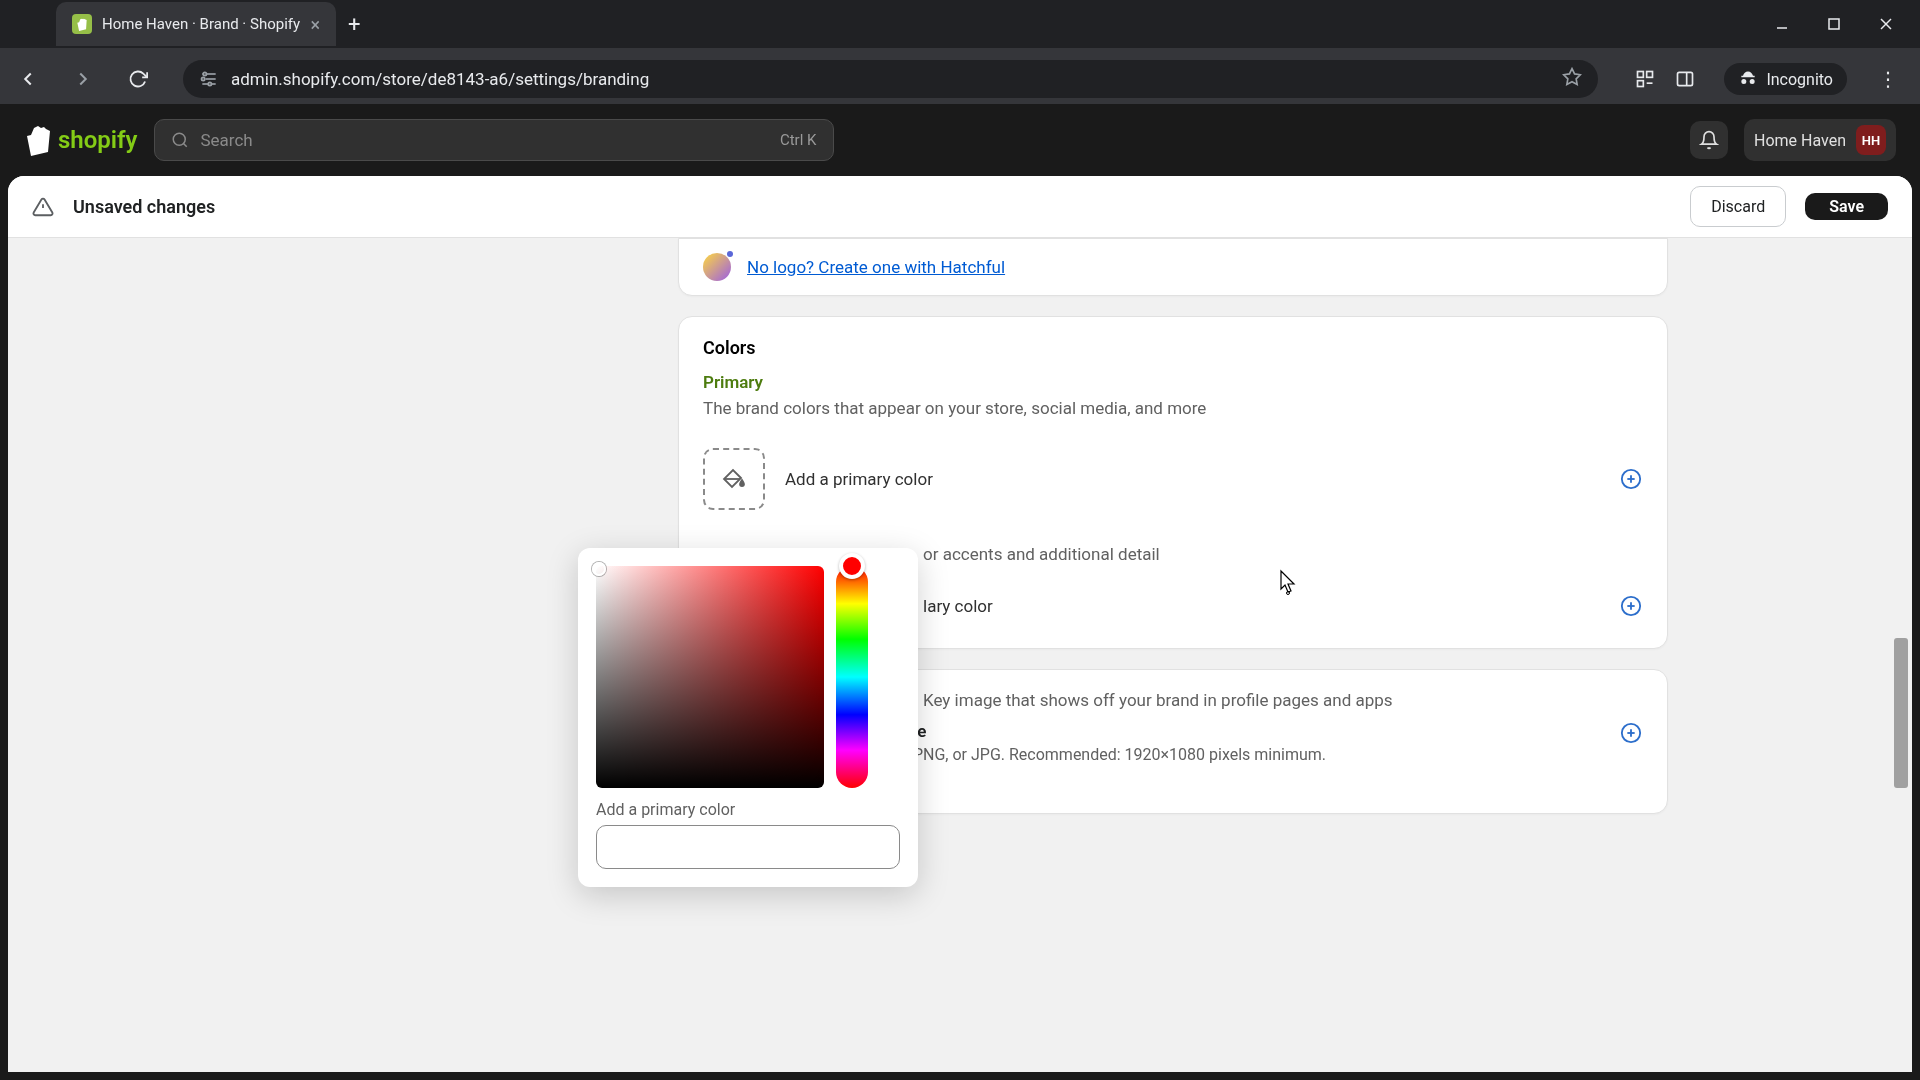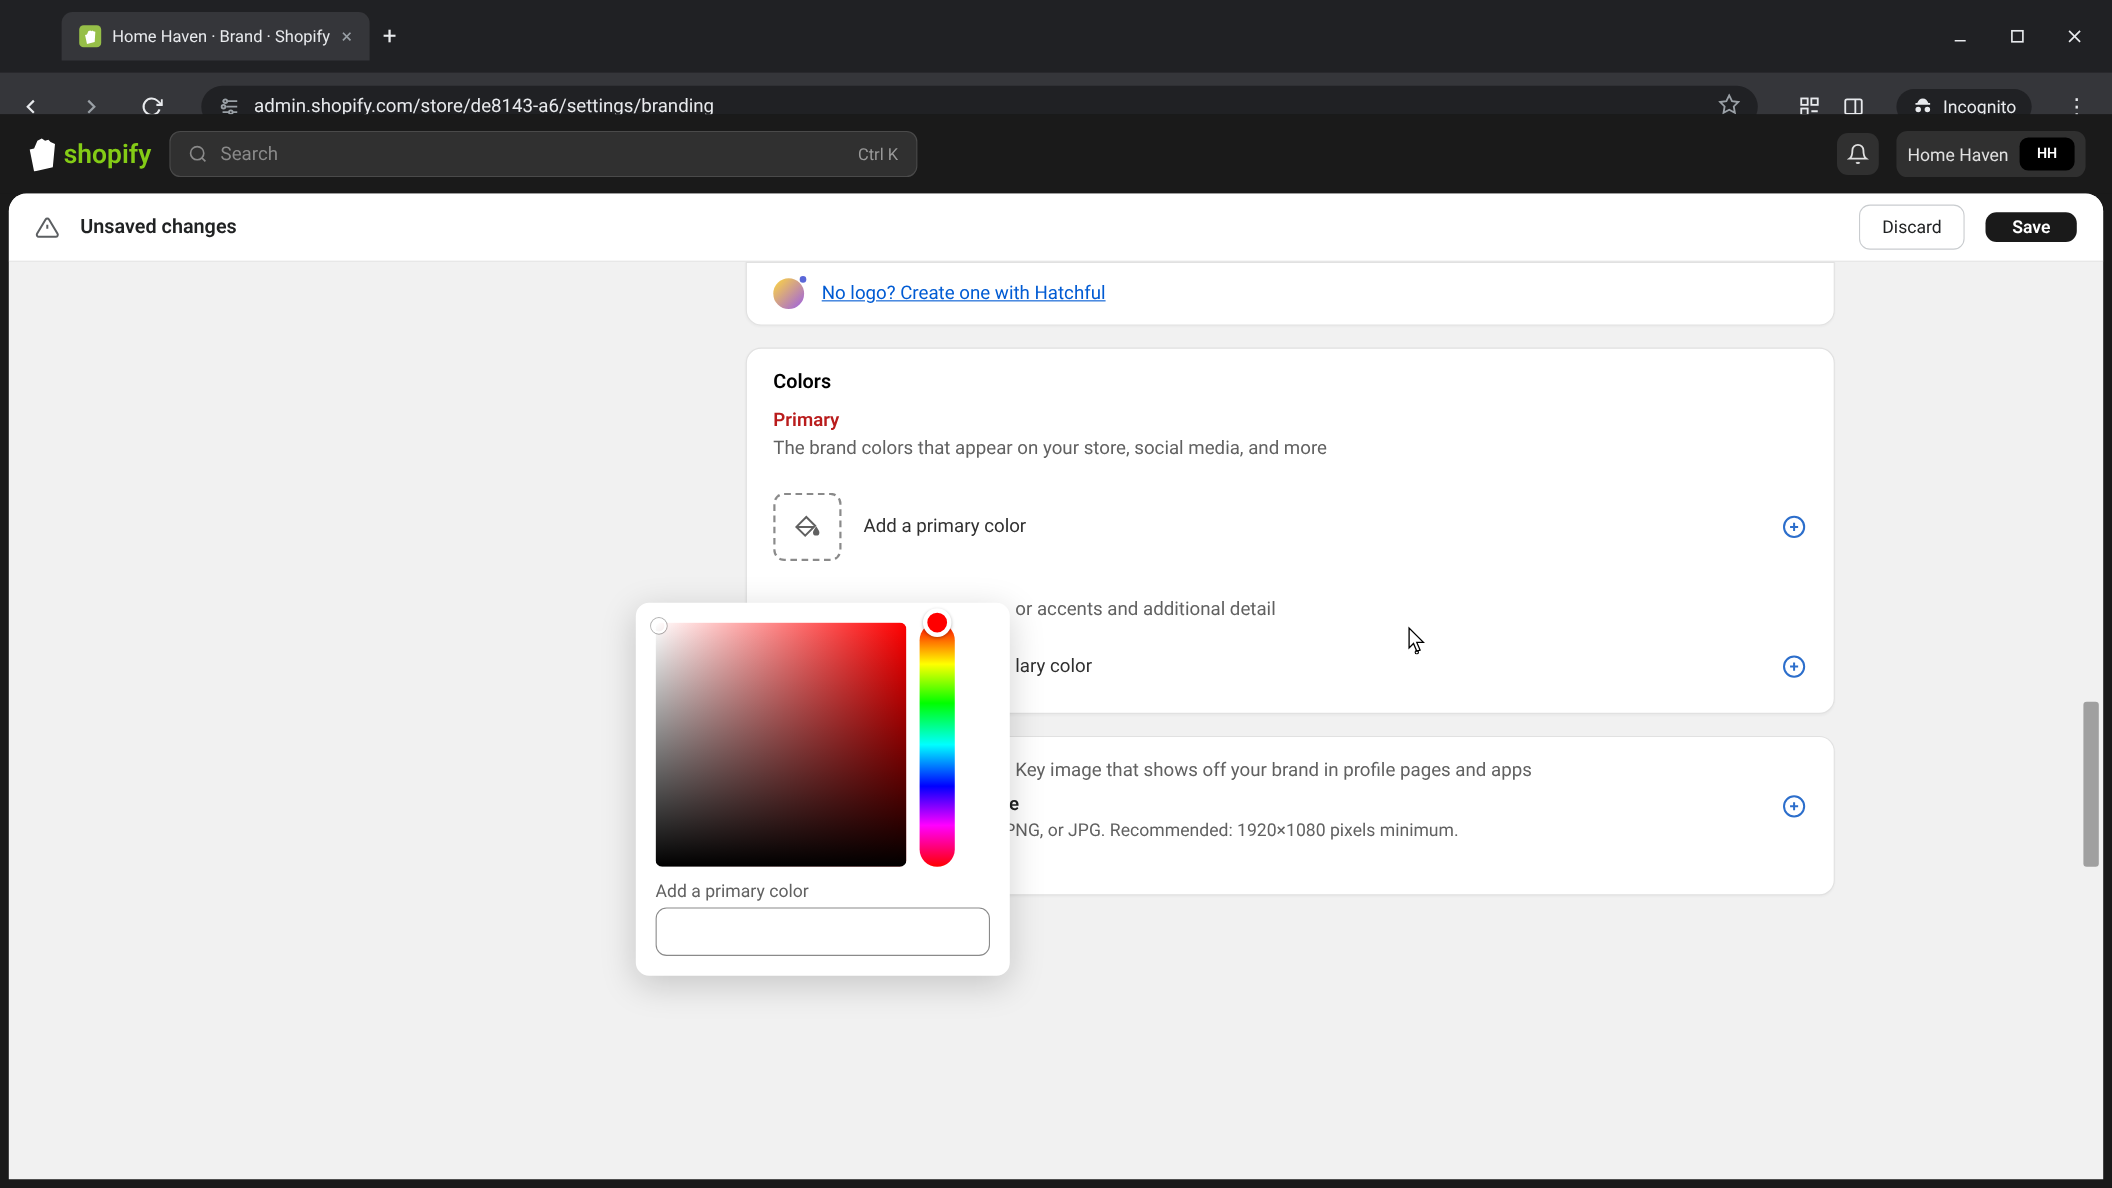--- a/index.html
+++ b/index.html
@@ -1,20 +1,20 @@
 <!DOCTYPE html>
 <html><head>
   <meta charset="utf-8">
   <style>
     * { margin: 0; padding: 0; box-sizing: border-box; font-family: -apple-system, BlinkMacSystemFont, "Segoe UI", Roboto, Helvetica, Arial, sans-serif; }
     body { width: 1920px; height: 1080px; background: #202124; overflow: hidden; position: relative; }
 
     
     .browser-chrome { background: #202124; height: 104px; }
-    .tab-bar { height: 66px; display: flex; align-items: center; padding: 0 8px; }
+    .tab-bar { height: 48px; display: flex; align-items: center; padding: 0 8px; }
     .tab-spacer-left { width: 48px; }
     .tab { display: flex; align-items: center; background: #35363a; border-radius: 10px 10px 0 0; padding: 0 16px; height: 44px; min-width: 280px; gap: 10px; }
     .tab-favicon { width: 20px; height: 20px; background: #96bf48; border-radius: 4px; display: flex; align-items: center; justify-content: center; }
     .tab-favicon svg { width: 14px; height: 14px; }
     .tab-title { color: #e8eaed; font-size: 15px; flex: 1; }
     .tab-close { color: #9aa0a6; font-size: 18px; cursor: pointer; }
     .new-tab-btn { color: #e8eaed; font-size: 22px; margin-left: 12px; cursor: pointer; }
     .window-controls { margin-left: auto; display: flex; gap: 32px; padding-right: 16px; color: #e8eaed; }
     .win-ctrl { width: 20px; height: 20px; display: flex; align-items: center; justify-content: center; cursor: pointer; }
 
@@ -35,41 +35,41 @@
     .sh-header { height: 72px; background: #1a1a1a; display: flex; align-items: center; padding: 0 24px; gap: 16px; }
     .sh-logo { color: #84cc16; display: flex; align-items: center; gap: 6px; font-size: 24px; font-weight: 600; }
     .sh-logo svg { width: 28px; height: 32px; }
     .sh-search { margin-left: auto; width: 680px; height: 42px; background: #303030; border: 1px solid #4a4a4a; border-radius: 10px; display: flex; align-items: center; padding: 0 16px; gap: 12px; color: #8a8a8a; }
     .sh-search-label { flex: 1; font-size: 17px; }
     .sh-search-kbd { font-size: 15px; color: #999; }
     .sh-header-spacer { flex: 1; }
     .sh-bell { width: 38px; height: 38px; background: #303030; border-radius: 10px; display: flex; align-items: center; justify-content: center; color: #e0e0e0; cursor: pointer; }
     .sh-account { display: flex; align-items: center; gap: 10px; background: #303030; border-radius: 10px; padding: 6px 10px; cursor: pointer; }
     .sh-account-name { color: #e0e0e0; font-size: 16px; }
-    .sh-avatar { width: 50px; height: 30px; background: #000000; border-radius: 8px; color: #fff; font-size: 13px; font-weight: 600; display: flex; align-items: center; justify-content: center; }
+    .sh-avatar { width: 30px; height: 30px; background: #7f1d1d; border-radius: 8px; color: #fff; font-size: 13px; font-weight: 600; display: flex; align-items: center; justify-content: center; }
 
     
     .sh-body { position: absolute; top: 72px; left: 8px; right: 8px; bottom: 8px; background: #f1f1f1; border-radius: 16px 16px 0 0; overflow: hidden; }
     .unsaved-bar { height: 62px; background: #fff; border-bottom: 1px solid #e1e1e1; display: flex; align-items: center; padding: 0 24px; gap: 19px; }
     .warning-icon { width: 22px; height: 22px; display: flex; align-items: center; justify-content: center; }
     .unsaved-text { font-size: 18px; font-weight: 600; color: #202223; flex: 1; }
     .discard-btn { background: #fff; border: 1px solid #c9cccf; border-radius: 10px; padding: 10px 20px; font-size: 16px; color: #202223; cursor: pointer; }
     .save-btn { background: #1a1a1a; border: none; border-radius: 10px; padding: 4px 24px; font-size: 16px; color: #fff; font-weight: 600; cursor: pointer; }
 
     .content-scroll { position: absolute; top: 62px; left: 0; right: 0; bottom: 0; overflow-y: auto; }
     .content-inner { width: 990px; margin: 0 auto; margin-left: 670px; padding-bottom: 40px; }
 
     .card { background: #fff; border-radius: 14px; border: 1px solid #e1e1e1; padding: 20px 24px; margin-bottom: 20px; box-shadow: 0 1px 2px rgba(0,0,0,0.03); }
     .hatchful-card { display: flex; align-items: center; gap: 16px; padding: 14px 24px; border-radius: 0 0 14px 14px; }
     .hatchful-icon { width: 28px; height: 28px; border-radius: 50%; background: linear-gradient(135deg, #ffd93d, #9b5de5); display: flex; align-items: center; justify-content: center; position: relative; }
     .hatchful-icon::after { content: ''; position: absolute; top: -2px; right: -2px; width: 6px; height: 6px; background: #5a67d8; border-radius: 50%; }
     .hatchful-link { color: #005bd3; text-decoration: underline; font-size: 17px; }
 
     .section-title { font-size: 18px; font-weight: 600; color: #000000; margin-bottom: 14px; }
-    .sub-title { font-size: 17px; font-weight: 600; color: #b91c1c; margin-bottom: 6px; }
+    .sub-title { font-size: 17px; font-weight: 600; color: #4d7c0f; margin-bottom: 6px; }
     .sub-desc { font-size: 17px; color: #616161; margin-bottom: 20px; }
 
     .color-row { display: flex; align-items: center; gap: 20px; padding: 10px 0; position: relative; }
     .dashed-swatch { width: 62px; height: 62px; border: 2px dashed #8a8a8a; border-radius: 10px; display: flex; align-items: center; justify-content: center; color: #616161; }
     .color-row-label { font-size: 17px; color: #303030; flex: 1; }
     .plus-circle { width: 24px; height: 24px; color: #2c6ecb; display: flex; align-items: center; justify-content: center; cursor: pointer; }
 
     .cover-row { display: flex; align-items: flex-start; gap: 20px; padding: 10px 0; }
     .cover-title { font-size: 17px; font-weight: 600; color: #202223; margin-bottom: 4px; }
     .cover-desc { font-size: 16px; color: #616161; }

